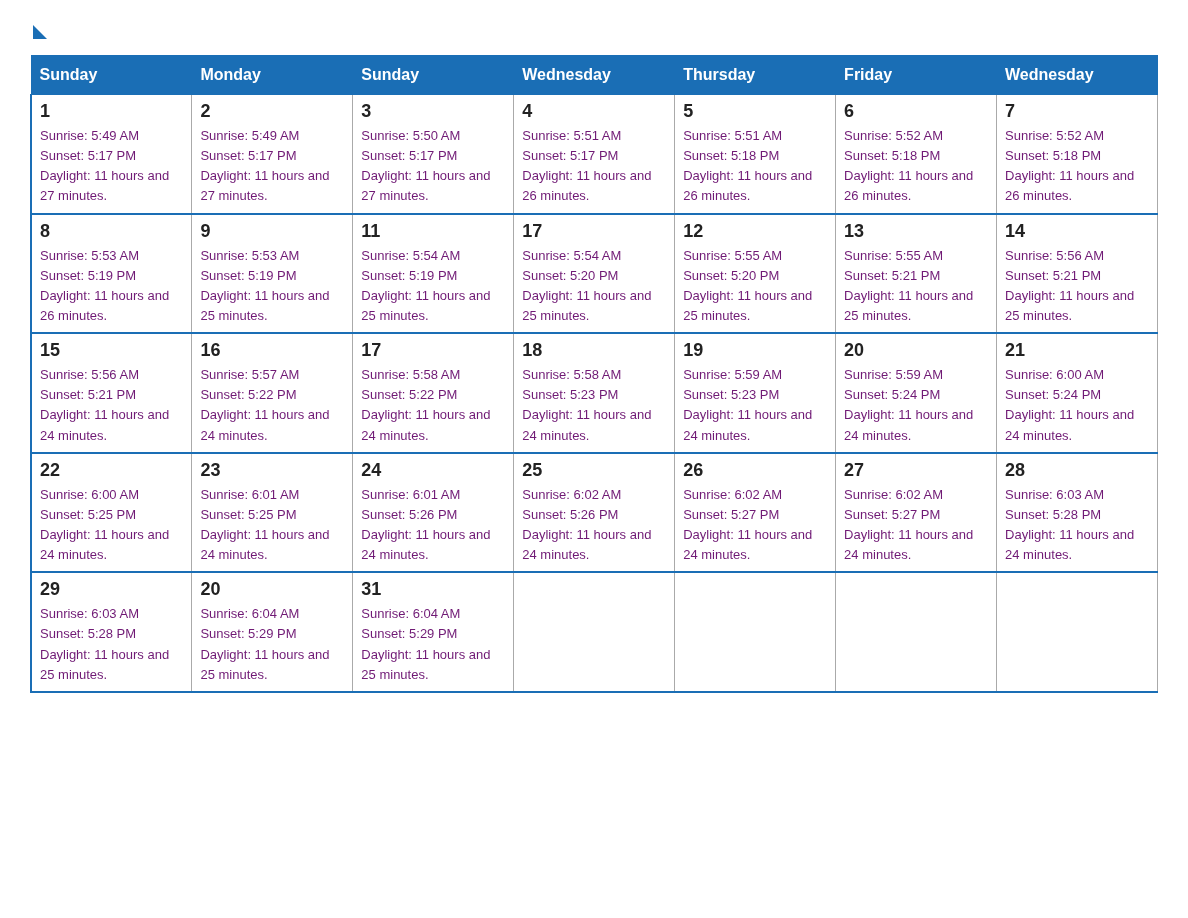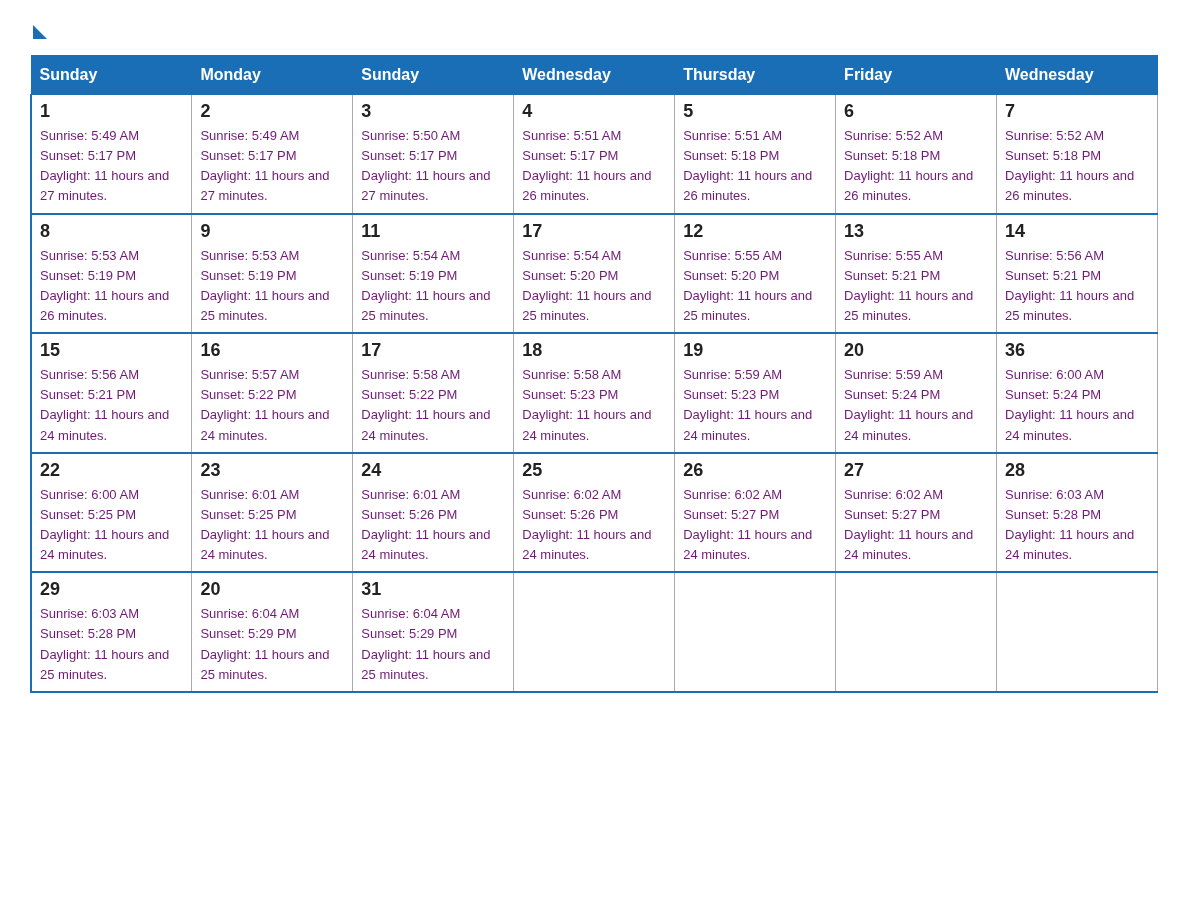--- a/index.html
+++ b/index.html
@@ -221,21 +221,21 @@
         </td>
         <td>
           <span class="day-num">19</span>
           <div class="day-info">Sunrise: 5:59 AM<br>Sunset: 5:23 PM<br>Daylight: 11 hours and 24 minutes.</div>
         </td>
         <td>
           <span class="day-num">20</span>
           <div class="day-info">Sunrise: 5:59 AM<br>Sunset: 5:24 PM<br>Daylight: 11 hours and 24 minutes.</div>
         </td>
         <td>
-          <span class="day-num">36</span>
+          <span class="day-num">21</span>
           <div class="day-info">Sunrise: 6:00 AM<br>Sunset: 5:24 PM<br>Daylight: 11 hours and 24 minutes.</div>
         </td>
       </tr>
       <tr>
         <td>
           <span class="day-num">22</span>
           <div class="day-info">Sunrise: 6:00 AM<br>Sunset: 5:25 PM<br>Daylight: 11 hours and 24 minutes.</div>
         </td>
         <td>
           <span class="day-num">23</span>

